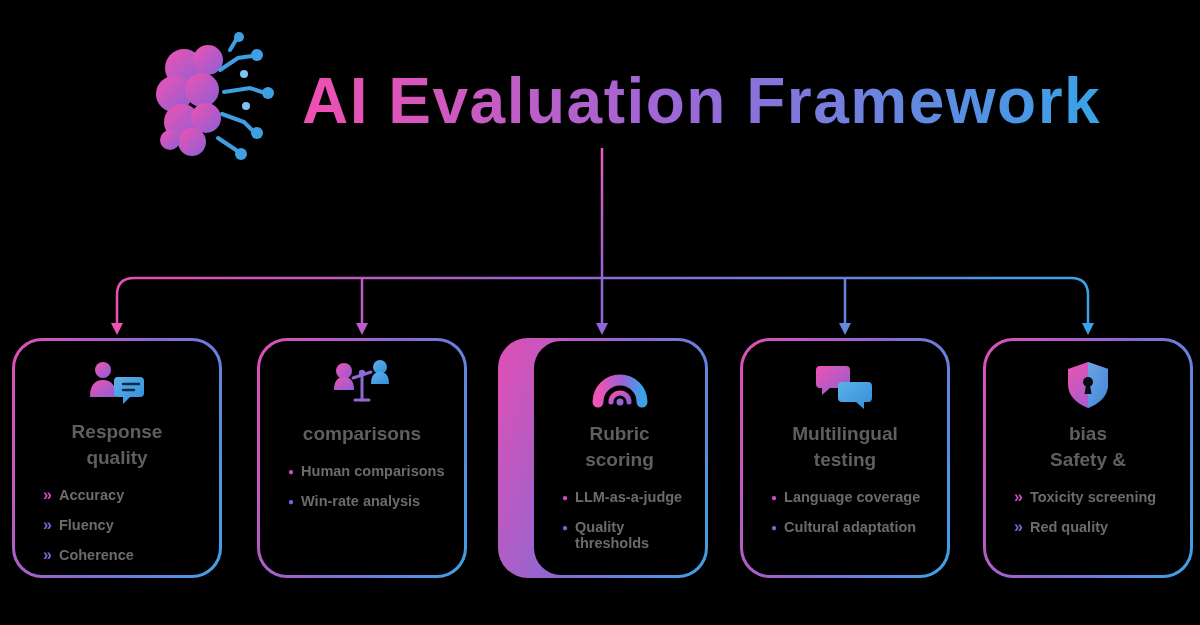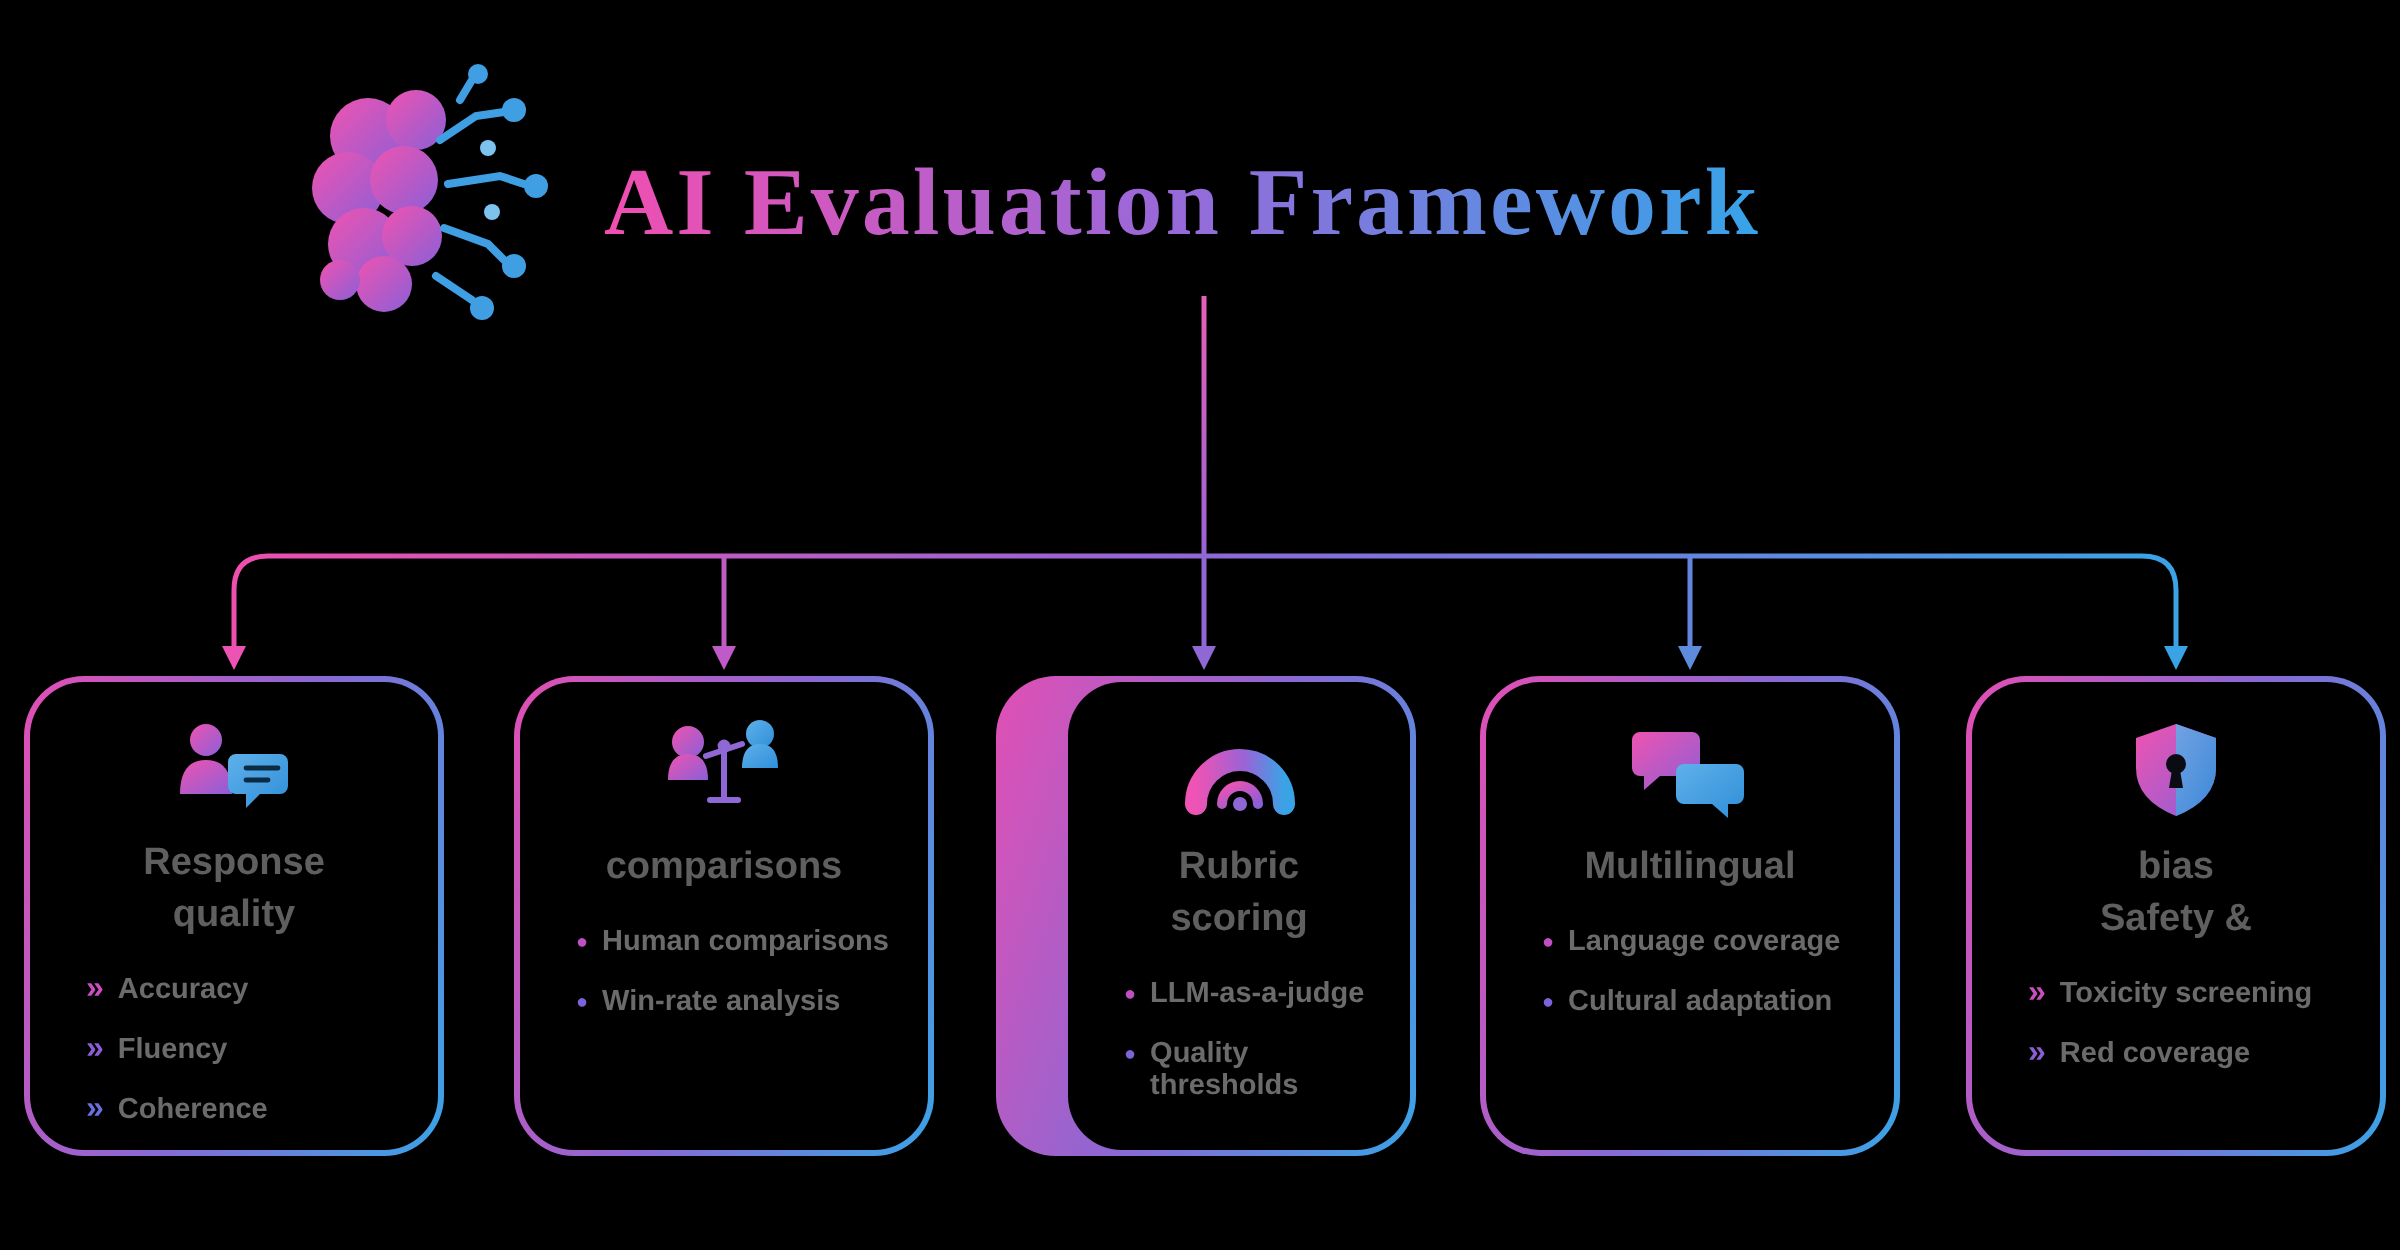--- a/index.html
+++ b/index.html
@@ -2,23 +2,23 @@
 <html><head>
 <meta charset="utf-8">
 <style>
   html,body{margin:0;padding:0;background:#000;width:1200px;height:625px;overflow:hidden;
     font-family:"Liberation Sans", sans-serif;}
   .stage{position:relative;width:1200px;height:625px;background:#000;}
 
   
   .header{position:absolute;left:140px;top:28px;height:146px;display:flex;align-items:center;gap:14px;}
   .logo{width:148px;height:142px;flex:0 0 auto;}
-  .main-title{font-weight:800;font-size:48px;letter-spacing:1.5px;
+  .main-title{font-weight:800;font-size:64px;letter-spacing:1.5px;
     background:linear-gradient(90deg,#f04fb0 0%,#9a68d8 48%,#37a3e8 100%);
-    -webkit-background-clip:text;background-clip:text;color:transparent;white-space:nowrap;font-family:Liberation Serif, serif;}
+    -webkit-background-clip:text;background-clip:text;color:transparent;white-space:nowrap;}
 
   
   .connector{position:absolute;left:0;top:0;width:1200px;height:625px;pointer-events:none;}
 
   
   .card{position:absolute;top:338px;width:210px;height:240px;border-radius:30px;padding:3px;
     box-sizing:border-box;background:linear-gradient(110deg,#e24fb4 0%,#8a68d4 50%,#3aa3e6 100%);}
   .card-inner{width:100%;height:100%;border-radius:27px;background:#000;box-sizing:border-box;
     padding:20px 14px 0 14px;display:flex;flex-direction:column;}
   .card-icon{height:48px;display:flex;justify-content:center;align-items:center;}
@@ -213,20 +213,21 @@
       <div class="card" style="left: 740px;">
       <div class="card-inner">
         <div class="card-icon">
             <svg width="58" height="50" viewBox="0 0 58 50">
      <path d="M4 6 h26 a4 4 0 0 1 4 4 v14 a4 4 0 0 1 -4 4 h-16 l-8 7 v-7 h-2 a4 4 0 0 1 -4 -4 v-14 a4 4 0 0 1 4 -4 Z" fill="url(#gPP)"></path>
      <path d="M26 22 h26 a4 4 0 0 1 4 4 v12 a4 4 0 0 1 -4 4 h-4 v7 l-8 -7 h-14 a4 4 0 0 1 -4 -4 v-12 a4 4 0 0 1 4 -4 Z" fill="url(#gBl)"></path>
             </svg>
           </div>
         <div class="card-title">
             <div>Multilingual</div>
+            <div>testing</div>
           </div>
         <ul class="bullets">
             <li>
               <span class="glyph dot" style="color: rgb(192, 79, 196);">●</span>
               <span>Language coverage</span>
             </li>
             <li>
               <span class="glyph dot" style="color: rgb(125, 98, 216);">●</span>
               <span>Cultural adaptation</span>
             </li>
@@ -247,20 +248,20 @@
             <div>bias</div>
             <div>Safety &amp;</div>
           </div>
         <ul class="bullets">
             <li>
               <span class="glyph chevron" style="color: rgb(201, 79, 192);">»</span>
               <span>Toxicity screening</span>
             </li>
             <li>
               <span class="glyph chevron" style="color: rgb(138, 95, 212);">»</span>
-              <span>Red coverage</span>
+              <span>Red quality</span>
             </li>
           </ul>
       </div>
     </div>
     </div>
 
 </div>
 
 </body></html>

